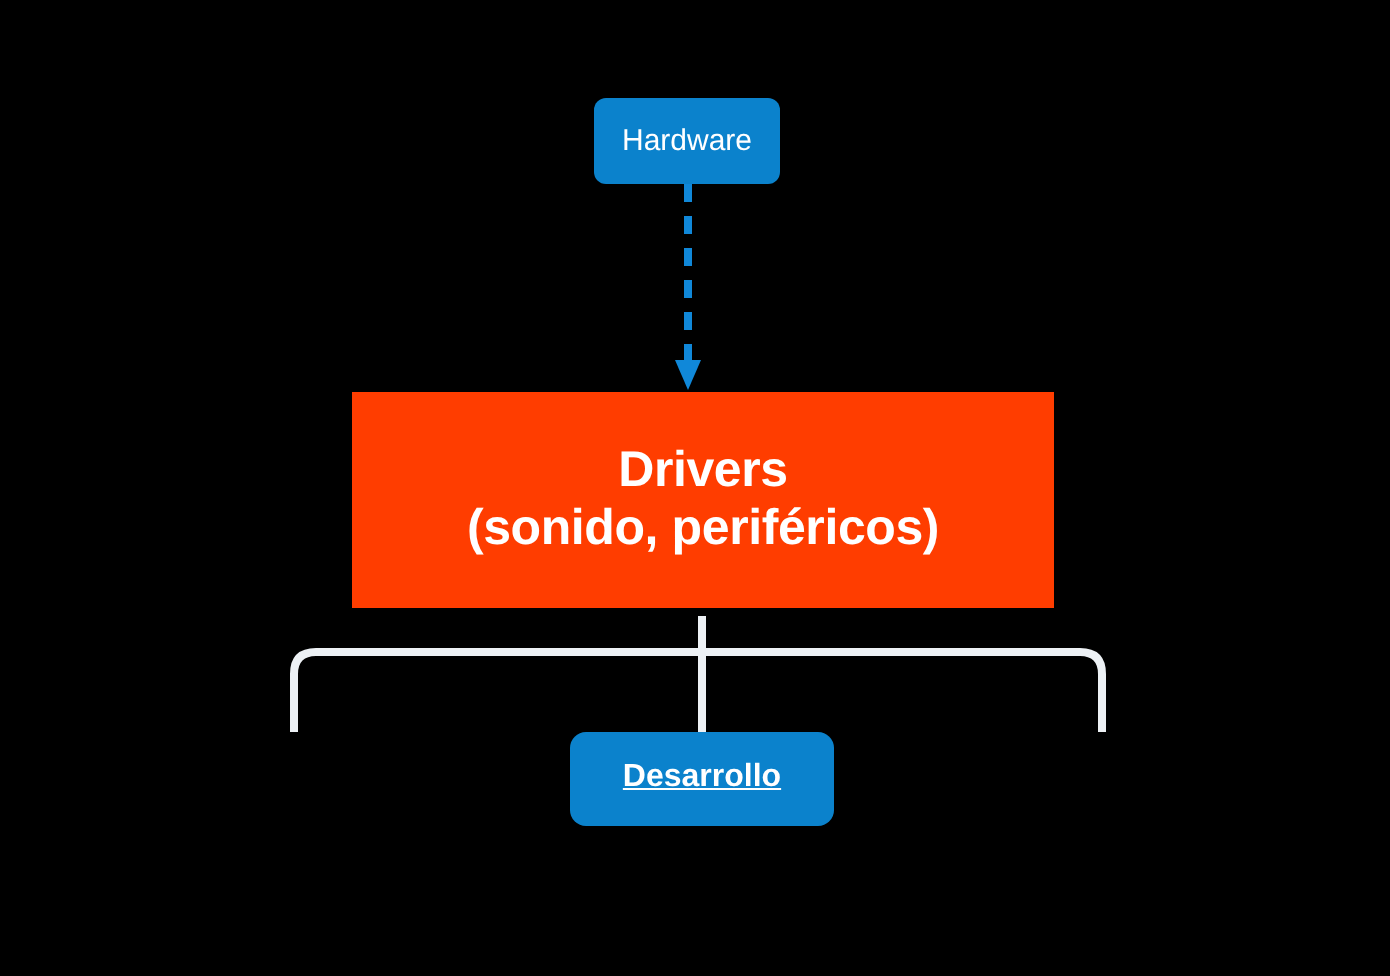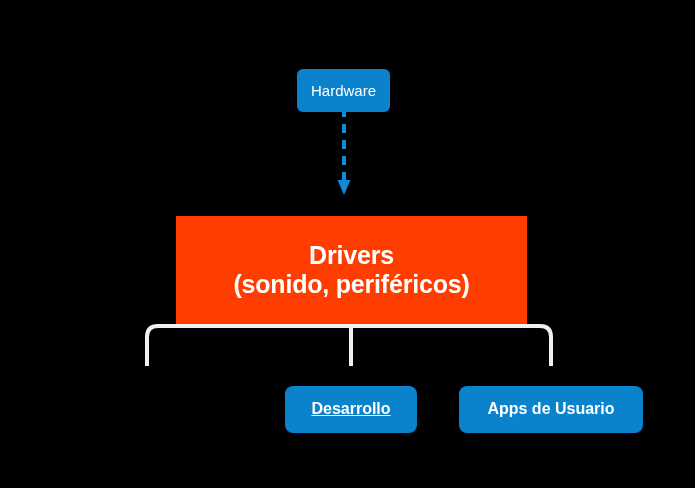--- a/index.html
+++ b/index.html
@@ -19,21 +19,20 @@
     position: absolute;
     display: flex;
     align-items: center;
     justify-content: center;
     text-align: center;
     color: #ffffff;
     font-weight: bold;
     box-sizing: border-box;
     line-height: 1.18;
     z-index: 3;
-    margin-top: 20px;
   }
   .node-hardware {
     left: 297px;
     top: 49px;
     width: 93px;
     height: 43px;
     background: #0b82CC;
     border-radius: 6px;
     font-size: 15px;
     font-weight: normal;
@@ -116,17 +115,14 @@
   <div class="node node-drivers">
     <span class="node-label">Drivers
 (sonido, periféricos)</span>
   </div>
 
 
   <div class="node node-dev">
     <span class="node-label">Desarrollo</span>
   </div>
 
-  <div class="node node-apps">
-    <span class="node-label">Apps de Usuario</span>
-  </div>
 
 </div>
 
 </body></html>

